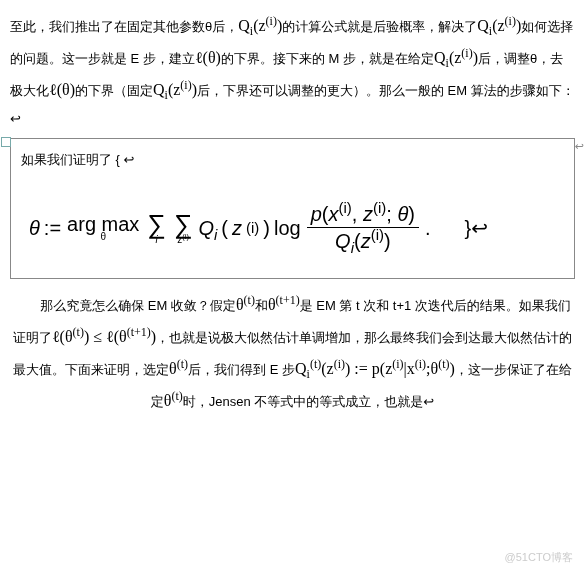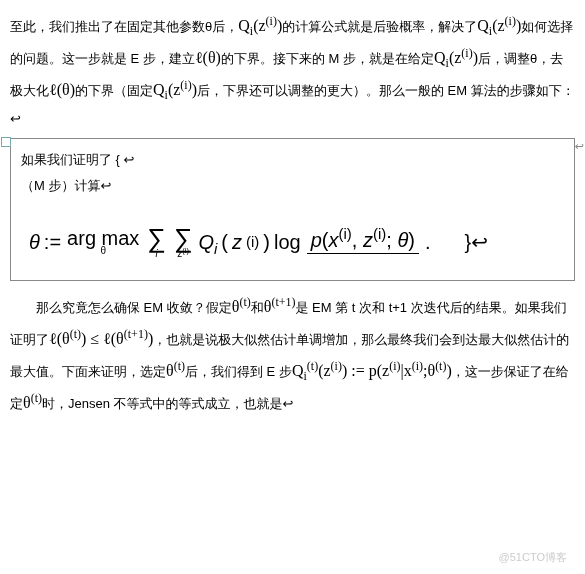--- a/index.html
+++ b/index.html
@@ -10,20 +10,21 @@
   color: #000;
   background: #fff;
   width: 565px;
   line-height: 2;
 }
 .para {
   margin: 0 0 4px 0;
 }
 .indent {
   text-indent: 2em;
+  text-align: center;
 }
 sup { font-size: 0.75em; vertical-align: super; line-height: 0; }
 sub { font-size: 0.75em; vertical-align: sub; line-height: 0; }
 .mathbox {
   border: 1px solid #888;
   padding: 8px 10px;
   margin: 6px 0 10px 0;
   position: relative;
 }
 .square-handle {
@@ -69,21 +70,21 @@
   align-items: center;
   line-height: 1.1;
   vertical-align: middle;
   margin: 16px 2px;
 }
 .frac .num { border-bottom: 1px solid #000; padding: 0 4px 2px; }
 .frac .den { padding: 2px 4px 0; }
 .ret { color: #888; font-size: 11px; }
 .watermark {
   position: fixed;
-  right: 18px;
+  right: 12px;
   bottom: 6px;
   color: #ccc;
   font-size: 11px;
 }
 .underline { }
 </style>
 </head>
 <body>
 
 <div class="para">
@@ -91,41 +92,41 @@
 </div>
 
 <div class="mathbox">
   <div class="square-handle"></div>
   <div class="rtl-mark">↩</div>
 
   <div>如果我们证明了  { ↩</div>
 
 
 
-  <div>（M 步）计算↩</div>
 
   <div class="big-formula">
     <span style="font-style:italic"><span>θ</span></span>
     <span>:=</span>
     <span class="sumblock">
       <span>arg max</span>
       <span class="under">θ</span>
     </span>
     <span class="sumblock">
       <span class="sigma">∑</span>
       <span class="under" style="font-style:italic">i</span>
     </span>
     <span class="sumblock">
       <span class="sigma">∑</span>
       <span class="under"><span>z</span><sup>(i)</sup></span>
     </span>
     <span style="font-style:italic"><span>Q</span><sub>i</sub></span>(<span style="font-style:italic">z</span><sup>(i)</sup>)
     <span>log</span>
     <span class="frac">
       <span class="num"><span style="font-style:italic">p</span>(<span style="font-style:italic">x</span><sup>(i)</sup>, <span style="font-style:italic">z</span><sup>(i)</sup>; <span style="font-style:italic">θ</span>)</span>
+      <span class="den"><span style="font-style:italic"><span>Q</span><sub>i</sub></span>(<span style="font-style:italic">z</span><sup>(i)</sup>)</span>
     </span><span>.</span>
     <span style="margin-left:30px">}↩</span>
   </div>
 </div>
 
 <div class="para indent">
 <span>那么究竟怎么确保 EM 收敛？假定</span><span class="formula"><span>θ</span><sup>(t)</sup></span><span>和</span><span class="formula"><span>θ</span><sup>(t+1)</sup></span><span>是 EM 第 t 次和 t+1 次迭代后的结果。如果我们证明了</span><span class="formula"><span>ℓ</span>(<span>θ</span><sup>(t)</sup>) <span>≤</span> <span>ℓ</span>(<span>θ</span><sup>(t+1)</sup>)</span><span>，也就是说极大似然估计单调增加，那么最终我们会到达最大似然估计的最大值。下面来证明，选定</span><span class="formula"><span>θ</span><sup>(t)</sup></span><span>后，我们得到 E 步</span><span class="formula"><span>Q</span><sub>i</sub><sup>(t)</sup>(<span>z</span><sup>(i)</sup>) <span>:=</span> <span>p</span>(<span>z</span><sup>(i)</sup><span>|</span><span>x</span><sup>(i)</sup><span>;</span><span>θ</span><sup>(t)</sup>)</span><span>，这一步保证了在给定</span><span class="formula"><span>θ</span><sup>(t)</sup></span><span>时，Jensen 不等式中的等式成立，也就是↩</span>
 </div>
 
 <div class="watermark">@51CTO博客</div>

